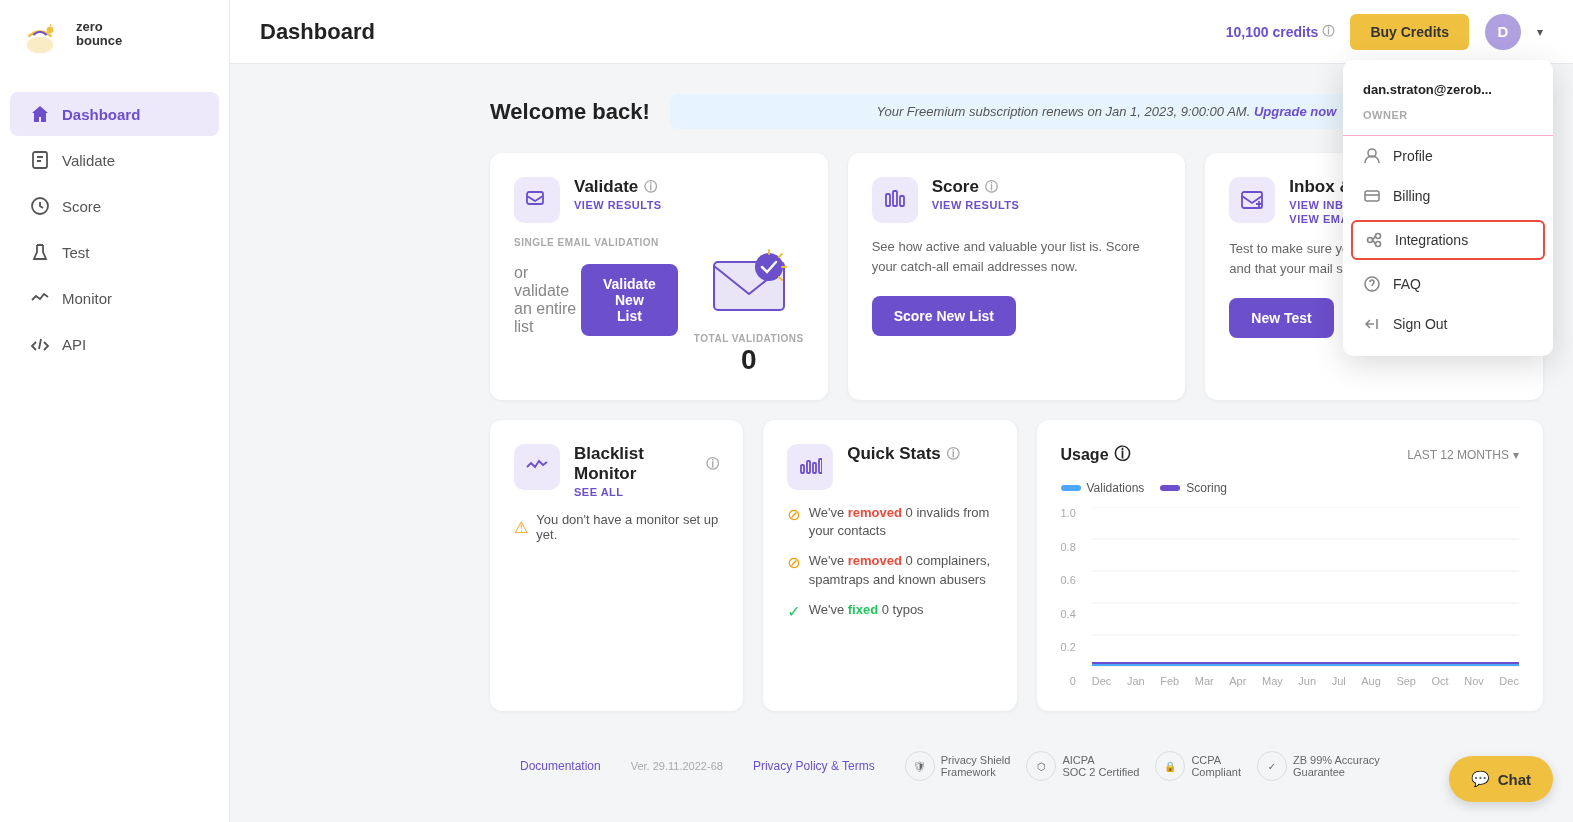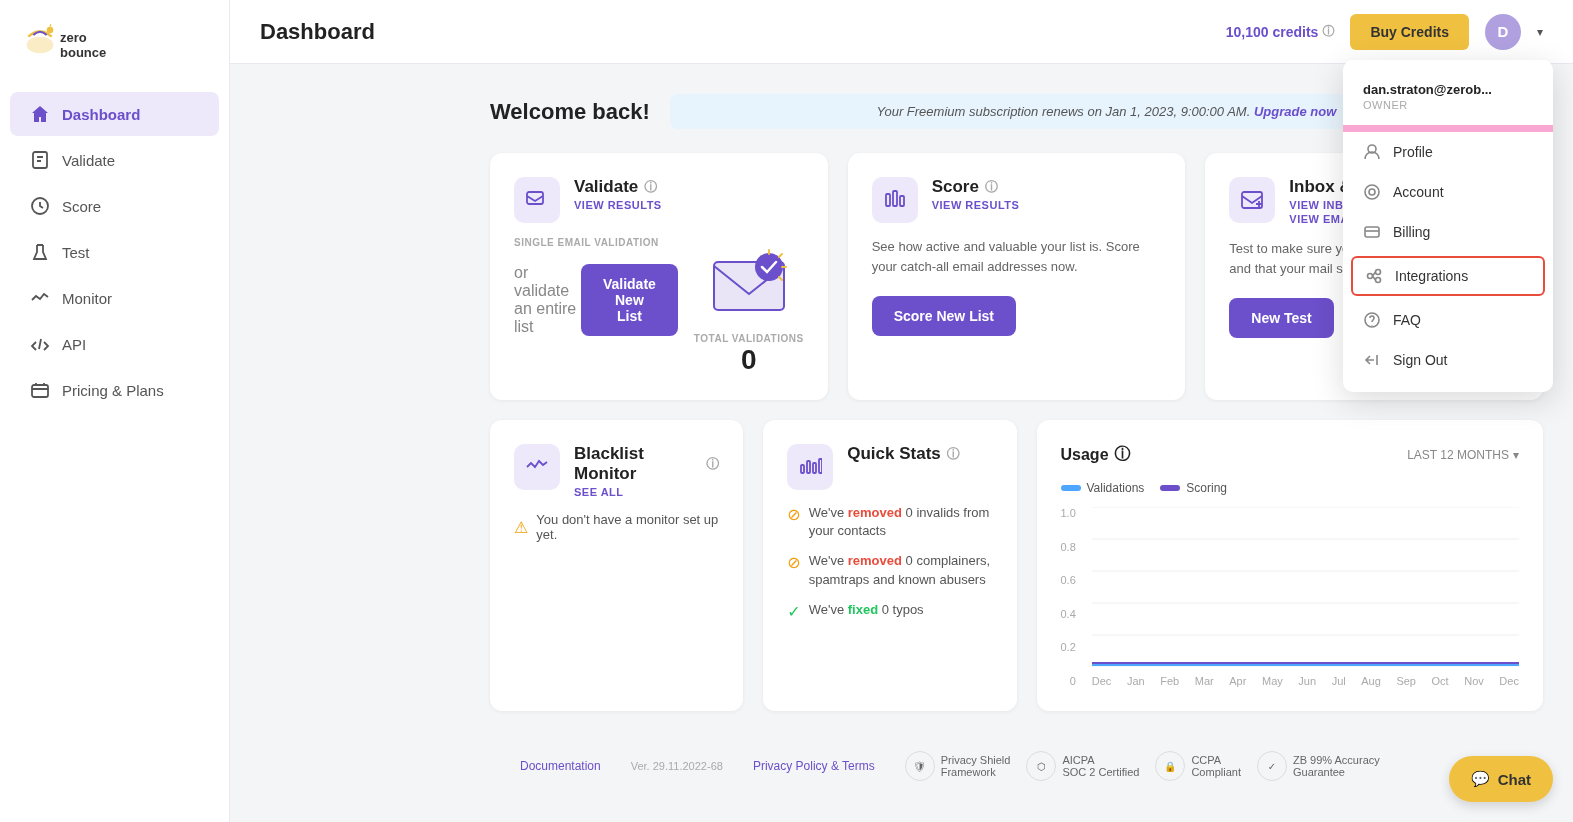--- a/index.html
+++ b/index.html
@@ -4,21 +4,21 @@
   <style>
     * { box-sizing: border-box; margin: 0; padding: 0; }
     body { font-family: -apple-system, BlinkMacSystemFont, 'Segoe UI', sans-serif; background: #f4f5f7; display: flex; min-height: 822px; }
 
     
     .sidebar {
       width: 230px; min-width: 230px; background: #fff; display: flex; flex-direction: column;
       border-right: 1px solid #e8e8ee; padding-top: 20px;
     }
     .logo-area { padding: 0 20px 30px 20px; }
-    .logo-text { display: flex; align-items: flex-end; gap: 0; }
+    .logo-text { display: flex; align-items: flex-start; gap: 16px; }
     .logo-icon { width: 40px; height: 40px; }
     .logo-words { display: flex; flex-direction: column; line-height: 1.1; }
     .logo-words .zero { font-size: 13px; font-weight: 700; color: #333; }
     .logo-words .bounce { font-size: 13px; font-weight: 700; color: #333; }
 
     .nav-item {
       display: flex; align-items: center; gap: 12px; padding: 12px 20px;
       cursor: pointer; border-radius: 8px; margin: 2px 10px;
       font-size: 15px; color: #555; font-weight: 500;
     }
@@ -129,23 +129,23 @@
     .chart-container { display: flex; gap: 8px; }
     .y-labels { display: flex; flex-direction: column; justify-content: space-between; font-size: 11px; color: #aaa; padding-right: 8px; text-align: right; }
     .chart-body { flex: 1; position: relative; }
     .chart-svg { width: 100%; height: 160px; }
     .x-labels { display: flex; justify-content: space-between; font-size: 11px; color: #aaa; margin-top: 4px; padding-left: 0; }
     .account-dropdown {
       position: fixed; top: 60px; right: 20px; background: #fff;
       border-radius: 10px; box-shadow: 0 8px 32px rgba(0,0,0,0.15);
       width: 210px; z-index: 300; padding: 12px 0;
     }
-    .dropdown-user { padding: 10px 20px 14px; border-bottom: 7px solid #f9a8d4; }
+    .dropdown-user { padding: 10px 20px 14px; border-bottom: 1px solid #f9a8d4; }
     .dropdown-email { font-size: 13px; font-weight: 600; color: #222; }
-    .dropdown-role { font-size: 11px; color: #aaa; font-weight: 400; letter-spacing: 0.5px; text-transform: uppercase; margin-top: 2px; }
+    .dropdown-role { font-size: 11px; color: #aaa; font-weight: 700; letter-spacing: 0.5px; text-transform: uppercase; margin-top: 12px; }
     .dropdown-item {
       display: flex; align-items: center; gap: 12px; padding: 11px 20px;
       font-size: 14px; color: #333; cursor: pointer;
     }
     .dropdown-item.highlighted {
       border: 2px solid #e74c3c; border-radius: 6px; margin: 0 8px; padding: 9px 12px;
     }
     .dropdown-icon { width: 18px; height: 18px; color: #888; display: flex; align-items: center; justify-content: center; }
 
     
@@ -244,29 +244,20 @@
 
     <div class="nav-item">
       <span class="nav-icon">
         <svg viewBox="0 0 20 20" fill="none" stroke="currentColor" stroke-width="1.8">
             <path d="M6 8l-4 4 4 4M14 8l4 4-4 4M11 5l-2 10"></path>
           </svg>
       </span>
       <span>API</span>
     </div>
 
-    <div class="nav-item">
-      <span class="nav-icon">
-        <svg viewBox="0 0 20 20" fill="none" stroke="currentColor" stroke-width="1.8">
-            <rect x="2" y="5" width="16" height="12" rx="2"></rect>
-            <path d="M2 9h16M6 5V3M14 5V3"></path>
-          </svg>
-      </span>
-      <span>Pricing &amp; Plans</span>
-    </div>
   </nav>
 </div>
 
 <div class="header">
   <span class="header-title">Dashboard</span>
   <div class="header-right">
     <span class="credits-text">
       <span>10,100 credits</span>
       <span class="credits-info">ⓘ</span>
     </span>
@@ -283,29 +274,20 @@
   </div>
 
   <div class="dropdown-item">
     <span class="dropdown-icon">
       <svg viewBox="0 0 18 18" fill="none" stroke="#888" stroke-width="1.6">
           <circle cx="9" cy="6" r="4"></circle>
           <path d="M2 16c0-4 3-7 7-7s7 3 7 7"></path>
         </svg>
     </span>
     <span>Profile</span>
-  </div>
-  <div class="dropdown-item">
-    <span class="dropdown-icon">
-      <svg viewBox="0 0 18 18" fill="none" stroke="#888" stroke-width="1.6">
-          <circle cx="9" cy="9" r="7"></circle>
-          <circle cx="9" cy="9" r="3"></circle>
-        </svg>
-    </span>
-    <span>Account</span>
   </div>
   <div class="dropdown-item">
     <span class="dropdown-icon">
       <svg viewBox="0 0 18 18" fill="none" stroke="#888" stroke-width="1.6">
           <rect x="2" y="4" width="14" height="10" rx="2"></rect>
           <path d="M2 8h14"></path>
         </svg>
     </span>
     <span>Billing</span>
   </div>

